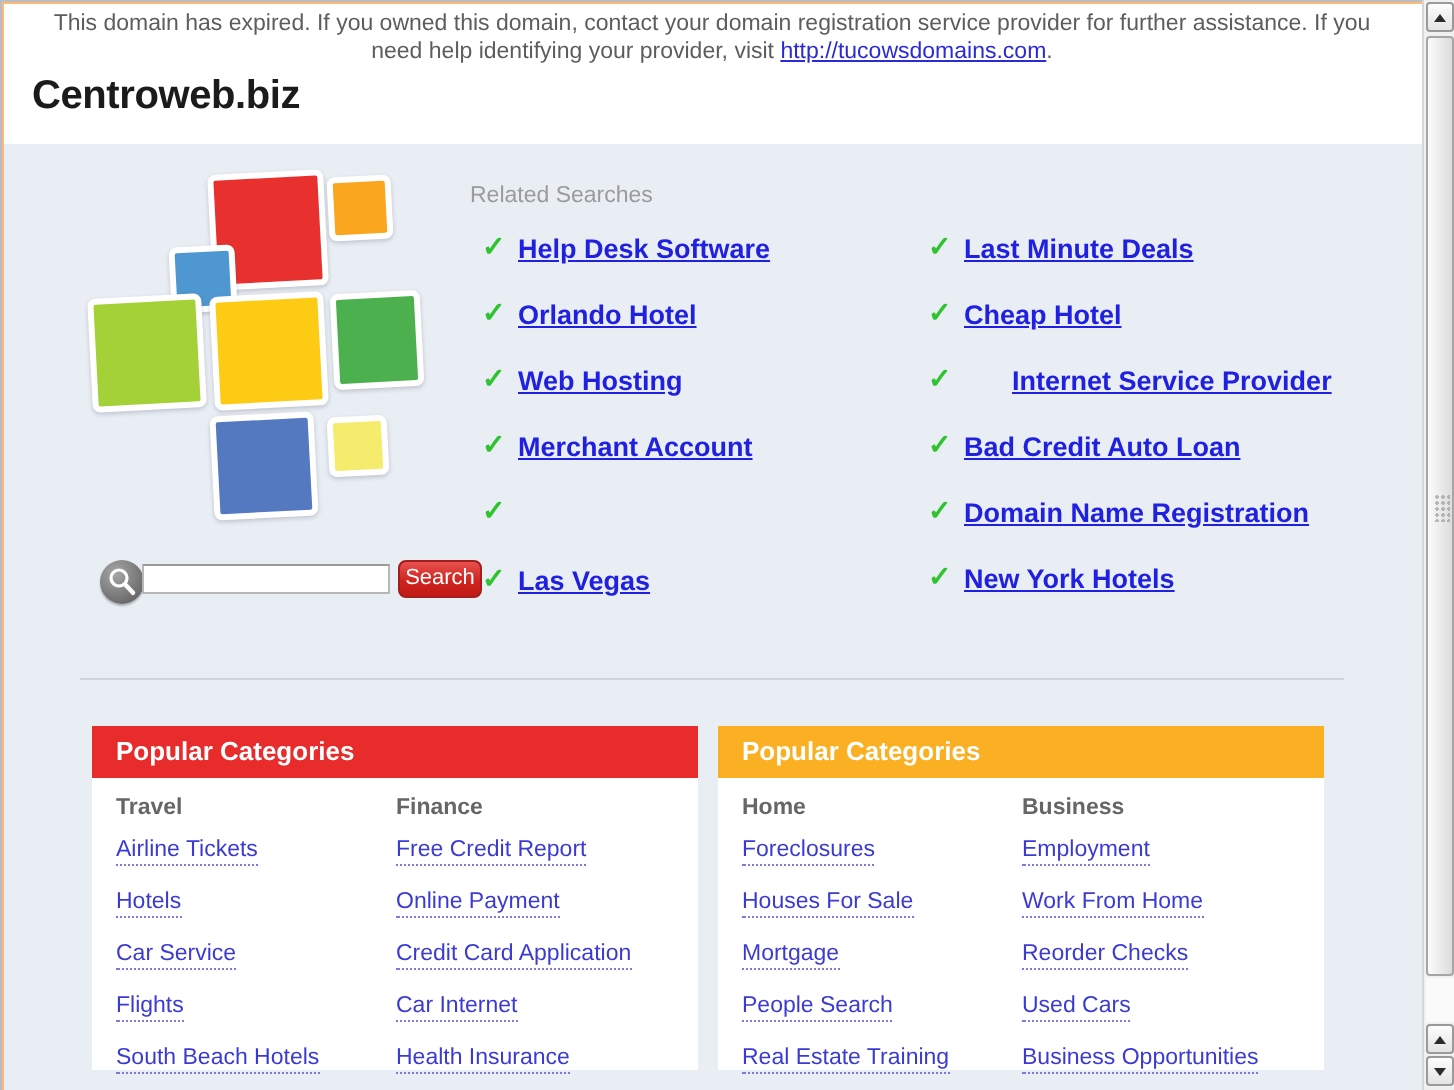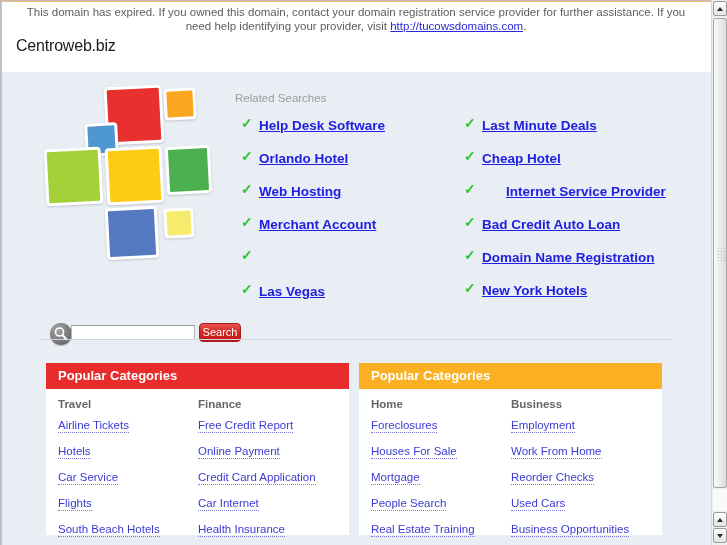--- a/index.html
+++ b/index.html
@@ -60,22 +60,22 @@
   }
   #notice-link {
     color: #2a2ad6;
     text-decoration: underline;
   }
 
   #site-title {
     position: absolute;
     left: 14px;
     top: 35px;
-    font-size: 16px;
-    font-weight: normal;
+    font-size: 20px;
+    font-weight: bold;
     color: #1b1b1b;
     letter-spacing: -0.2px;
   }
 
   
   #content {
     position: absolute;
     left: 1px;
     top: 71px;
     width: 709px;
@@ -99,21 +99,20 @@
     box-shadow: 0 1px 2px rgba(80, 90, 110, 0.28);
   }
 
   
   #searchbar {
     position: absolute;
     left: 12px;
     top: 207px;
     width: 220px;
     height: 26px;
-    margin-top: 43px;
   }
   #search-icon-wrap {
     position: absolute;
     left: 36px;
     top: 1px;
     width: 22px;
     height: 22px;
     border-radius: 50%;
     background: radial-gradient(circle at 35% 30%, #a6a6a6, #6e6e6e 70%, #555 100%);
     box-shadow: 0 1px 1px rgba(0,0,0,.25);

